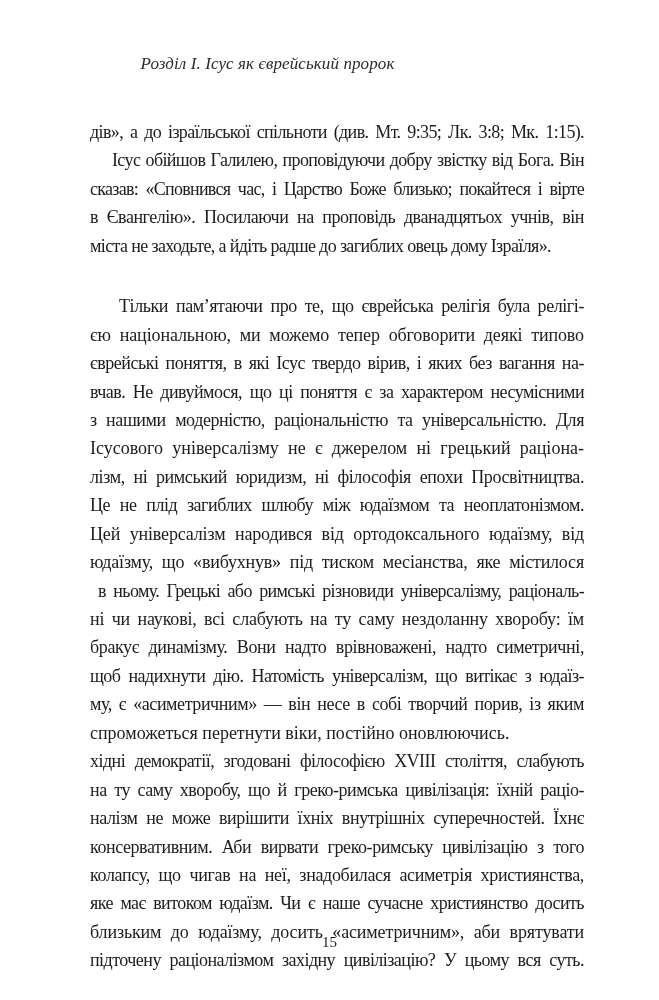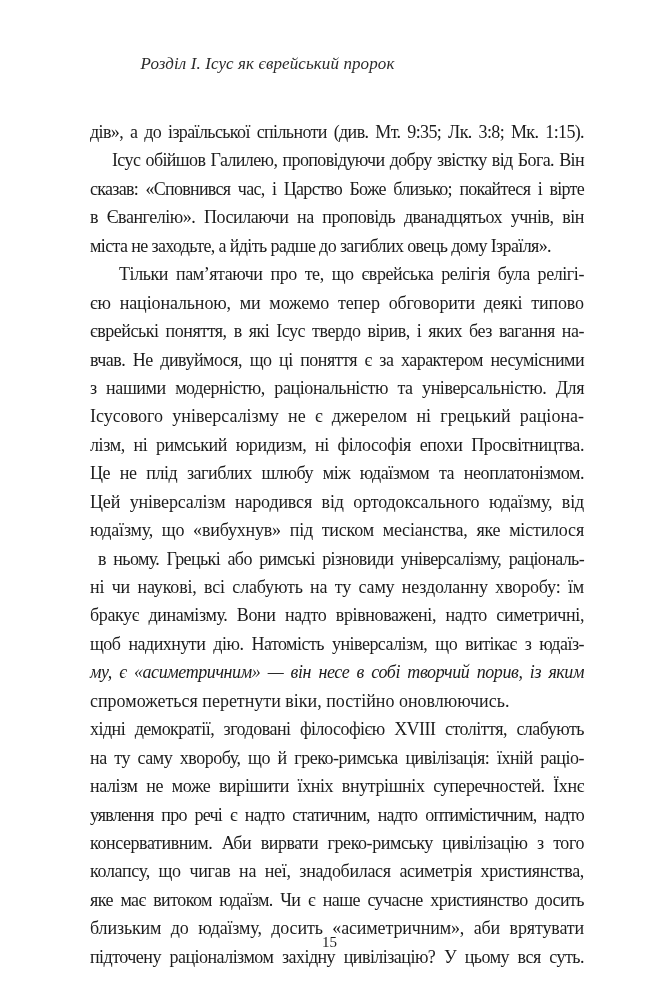--- a/index.html
+++ b/index.html
@@ -14,21 +14,21 @@
     letter-spacing: 0.1px;
   }
   .text-block {
     position: absolute; top: 118px; left: 90px; width: 494px;
   }
   .line {
     height: 28.45px; line-height: 28.45px; font-size: 18px;
     white-space: nowrap; text-align: justify; text-align-last: justify;
     overflow: visible;
   }
-  .line.indent { padding-left: 29px; }
+  .line.indent { padding-left: 29px; margin-top: 32px; }
   .line.last { text-align-last: left; }
   .folio {
     position: absolute; top: 934px; left: 0; width: 659px;
     text-align: center; font-size: 15px; color: #1c1c1c;
   }
 </style>
 </head>
 <body>
 
 <div class="running-head">Розділ I. Ісус як єврейський пророк</div>
@@ -46,26 +46,25 @@
     <div class="line" style="letter-spacing: -0.423464px;">з нашими модерністю, раціональністю та універсальністю. Для</div>
     <div class="line">Ісусового універсалізму не є джерелом ні грецький раціона-</div>
     <div class="line" style="letter-spacing: -0.392188px;">лізм, ні римський юридизм, ні філософія епохи Просвітництва.</div>
     <div class="line" style="letter-spacing: -0.444504px;">Це не плід загиблих шлюбу між юдаїзмом та неоплатонізмом.</div>
     <div class="line" style="letter-spacing: -0.157839px;">Цей універсалізм народився від ортодоксального юдаїзму, від</div>
     <div class="line" style="letter-spacing: -0.192532px;">юдаїзму, що «вибухнув» під тиском месіанства, яке містилося</div>
     <div class="line" style="letter-spacing: -0.627686px; margin-left: 8px;">в ньому. Грецькі або римські різновиди універсалізму, раціональ-</div>
     <div class="line" style="letter-spacing: -0.177766px;">ні чи наукові, всі слабують на ту саму нездоланну хворобу: їм</div>
     <div class="line" style="letter-spacing: -0.389062px;">бракує динамізму. Вони надто врівноважені, надто симетричні,</div>
     <div class="line" style="letter-spacing: -0.525454px;">щоб надихнути дію. Натомість універсалізм, що витікає з юдаїз-</div>
-    <div class="line" style="letter-spacing: -0.41752px; font-style: italic;">му, є «асиметричним» — він несе в собі творчий порив, із яким</div>
+    <div class="line" style="letter-spacing: -0.41752px;">му, є «асиметричним» — він несе в собі творчий порив, із яким</div>
     <div class="line last">спроможеться перетнути віки, постійно оновлюючись.</div>
     <div class="line" style="letter-spacing: -0.513889px;">хідні демократії, згодовані філософією XVIII століття, слабують</div>
     <div class="line" style="letter-spacing: -0.491211px;">на ту саму хворобу, що й греко-римська цивілізація: їхній раціо-</div>
     <div class="line" style="letter-spacing: -0.403125px;">налізм не може вирішити їхніх внутрішніх суперечностей. Їхнє</div>
-    <div class="line" style="letter-spacing: -0.776538px;">уявлення про речі є надто статичним, надто оптимістичним, надто</div>
     <div class="line" style="letter-spacing: -0.426042px;">консервативним. Аби вирвати греко-римську цивілізацію з того</div>
     <div class="line" style="letter-spacing: -0.324539px;">колапсу, що чигав на неї, знадобилася асиметрія християнства,</div>
     <div class="line" style="letter-spacing: -0.580174px;">яке має витоком юдаїзм. Чи є наше сучасне християнство досить</div>
     <div class="line" style="letter-spacing: -0.139803px;">близьким до юдаїзму, досить «асиметричним», аби врятувати</div>
     <div class="line" style="letter-spacing: -0.52999px;">підточену раціоналізмом західну цивілізацію? У цьому вся суть.</div>
   </div>
 
 <div class="folio">15</div>
 
 </body></html>

